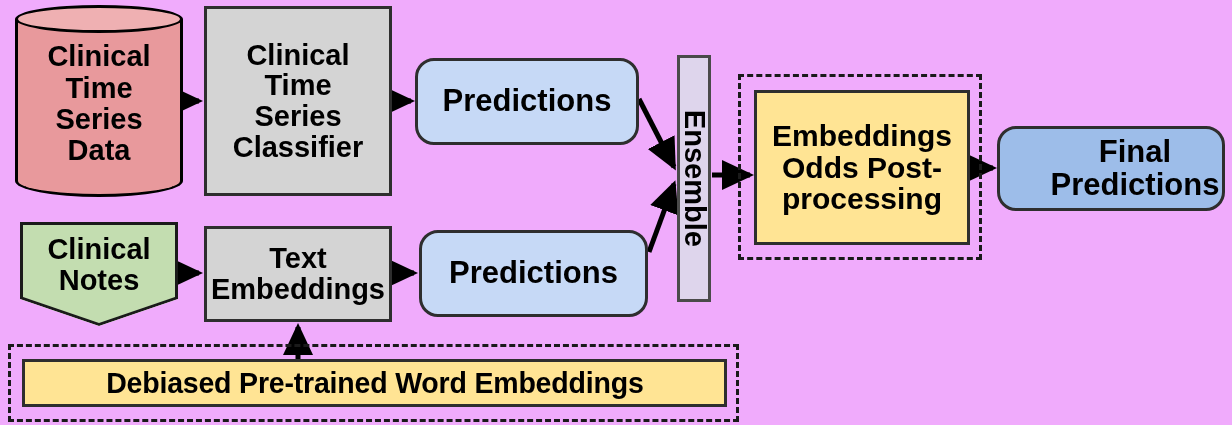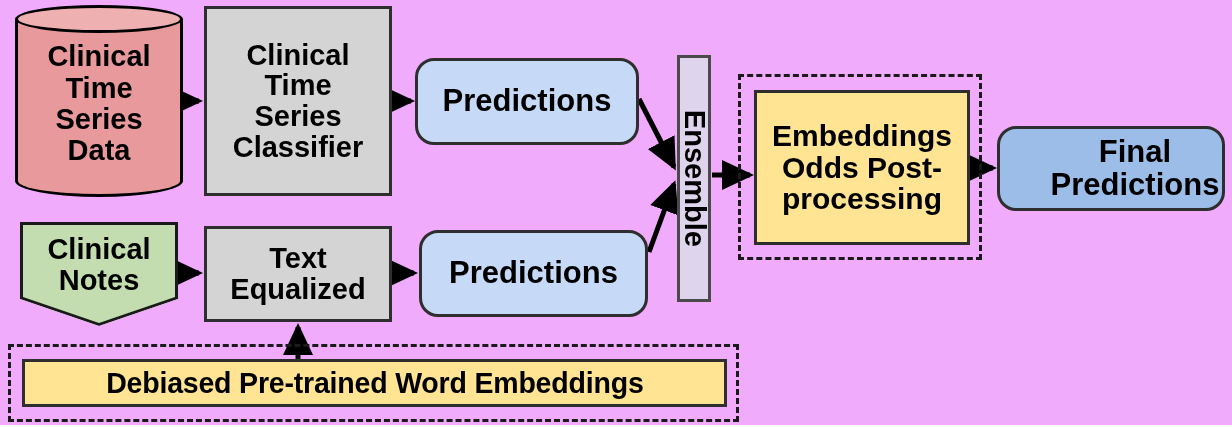--- a/index.html
+++ b/index.html
@@ -189,21 +189,21 @@
 
   <div id="notes" style="left:20px; top:222px; width:158px; height:104px;">
     <div id="notes-outer"></div>
     <div id="notes-inner"></div>
     <div id="notes-label">Clinical
 Notes</div>
   </div>
 
   <div class="node rect gray" style="left:204px; top:226px; width:188px; height:96px; font-size:29px;">
     <span>Text
-Equalized</span>
+Embeddings</span>
   </div>
 
   <div class="node rounded blue-light" style="left:419px; top:230px; width:229px; height:87px; font-size:31px;">
     <span>Predictions</span>
   </div>
 
   <div id="ensemble" class="node" style="left:677px; top:55px; width:34px; height:247px;">
     <span class="vtext">Ensemble</span>
   </div>
 

